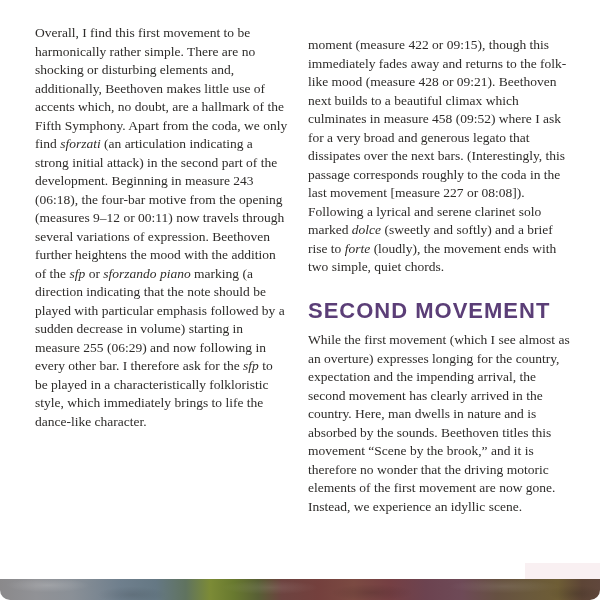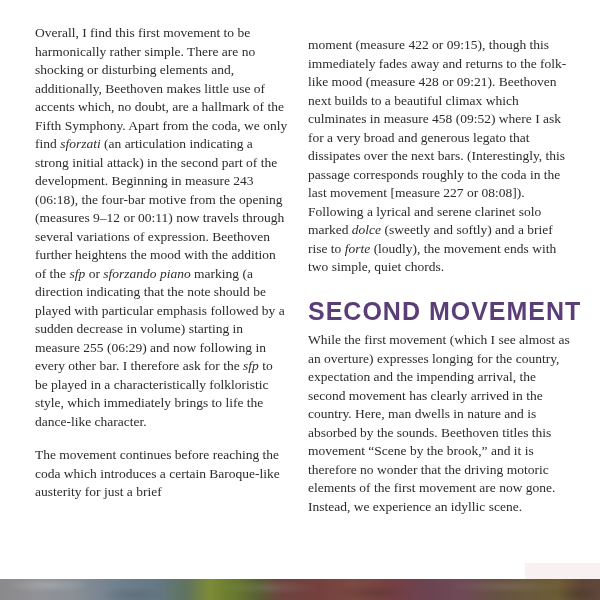--- a/index.html
+++ b/index.html
@@ -8,45 +8,44 @@
     font-family:"Liberation Serif",serif;
     -webkit-font-smoothing:antialiased;
   }
   .col{position:absolute;top:24px;font-size:13.5px;line-height:18.5px;text-align:left;}
   .col-left{left:35px;width:253px;}
   .col-right{left:308px;width:267px;margin-top:12px;}
   .col p{margin:0 0 15px 0;}
   .col i{font-style:italic;}
   .section-heading{
     font-family:"Liberation Sans",sans-serif;
-    font-weight:700;font-size:25px;letter-spacing:1px;
+    font-weight:700;font-size:22px;letter-spacing:1px;
     margin:25px 0 11px 0;white-space:nowrap;
   }
   .pink-wash{position:absolute;left:525px;top:563px;width:75px;height:17px;}
   .strip{position:absolute;left:0;bottom:0;width:600px;height:21px;}
   
   .strip::after{
     content:"";position:absolute;left:0;top:0;right:0;bottom:0;
     background:
       radial-gradient(60px 10px at 8% 30%, rgba(255,255,255,.16), transparent 70%),
       radial-gradient(50px 12px at 22% 75%, rgba(0,0,0,.10), transparent 70%),
       radial-gradient(70px 10px at 45% 40%, rgba(255,255,255,.10), transparent 70%),
       radial-gradient(60px 12px at 62% 65%, rgba(0,0,0,.12), transparent 70%),
       radial-gradient(80px 10px at 84% 35%, rgba(255,255,255,.09), transparent 70%),
       radial-gradient(40px 12px at 96% 70%, rgba(0,0,0,.12), transparent 70%);
   }
 </style>
 </head>
 <body>
 
-<div class="page" style="background: rgb(255, 255, 255); color: rgb(46, 44, 42);">
+<div class="page" style="background: rgb(255, 255, 255); color: rgb(46, 44, 42); border-radius: 10px;">
 
   <div class="col col-left">
     <p><span>Overall, I find this first movement to be harmonically rather simple. There are no shocking or disturbing elements and, additionally, Beethoven makes little use of accents which, no doubt, are a hallmark of the Fifth Symphony. Apart from the coda, we only find </span><i>sforzati</i><span> (an articulation indicating a strong initial attack) in the second part of the development. Beginning in measure 243 (06:18), the four-bar motive from the opening (measures 9–12 or 00:11) now travels through several variations of expression. Beethoven further heightens the mood with the addition of the </span><i>sfp</i><span> or </span><i>sforzando piano</i><span> marking (a direction indicating that the note should be played with particular emphasis followed by a sudden decrease in volume) starting in measure 255 (06:29) and now following in every other bar. I therefore ask for the </span><i>sfp</i><span> to be played in a characteristically folkloristic style, which immediately brings to life the dance-like character.</span></p>
-    <p><span>The movement continues before reaching the coda which introduces a certain Baroque-like austerity for just a brief</span></p>
   </div>
 
   <div class="col col-right">
     <p><span>moment (measure 422 or 09:15), though this immediately fades away and returns to the folk-like mood (measure 428 or 09:21). Beethoven next builds to a beautiful climax which culminates in measure 458 (09:52) where I ask for a very broad and generous legato that dissipates over the next bars. (Interestingly, this passage corresponds roughly to the coda in the last movement [measure 227 or 08:08]). Following a lyrical and serene clarinet solo marked </span><i>dolce</i><span> (sweetly and softly) and a brief rise to </span><i>forte</i><span> (loudly), the movement ends with two simple, quiet chords.</span></p>
     <h2 class="section-heading" style="color: rgb(91, 62, 119);">SECOND MOVEMENT</h2>
     <p><span>While the first movement (which I see almost as an overture) expresses longing for the country, expectation and the impending arrival, the second movement has clearly arrived in the country. Here, man dwells in nature and is absorbed by the sounds. Beethoven titles this movement “Scene by the brook,” and it is therefore no wonder that the driving motoric elements of the first movement are now gone. Instead, we experience an idyllic scene.</span></p>
   </div>
 
   <div class="pink-wash" style="background: rgb(249, 240, 242);"></div>
   <div class="strip" style="background: linear-gradient(90deg, rgb(138, 137, 139) 0%, rgb(145, 146, 150) 6%, rgb(138, 144, 151) 12%, rgb(111, 127, 141) 20%, rgb(101, 120, 132) 26%, rgb(96, 115, 95) 31%, rgb(124, 139, 54) 35%, rgb(104, 121, 47) 39%, rgb(88, 95, 53) 43%, rgb(109, 67, 64) 47%, rgb(116, 64, 61) 53%, rgb(123, 74, 66) 59%, rgb(117, 63, 67) 65%, rgb(108, 67, 80) 71%, rgb(110, 74, 87) 77%, rgb(102, 81, 65) 83%, rgb(106, 89, 60) 88%, rgb(110, 93, 53) 93%, rgb(93, 69, 54) 97%, rgb(96, 71, 60) 100%);"></div>

